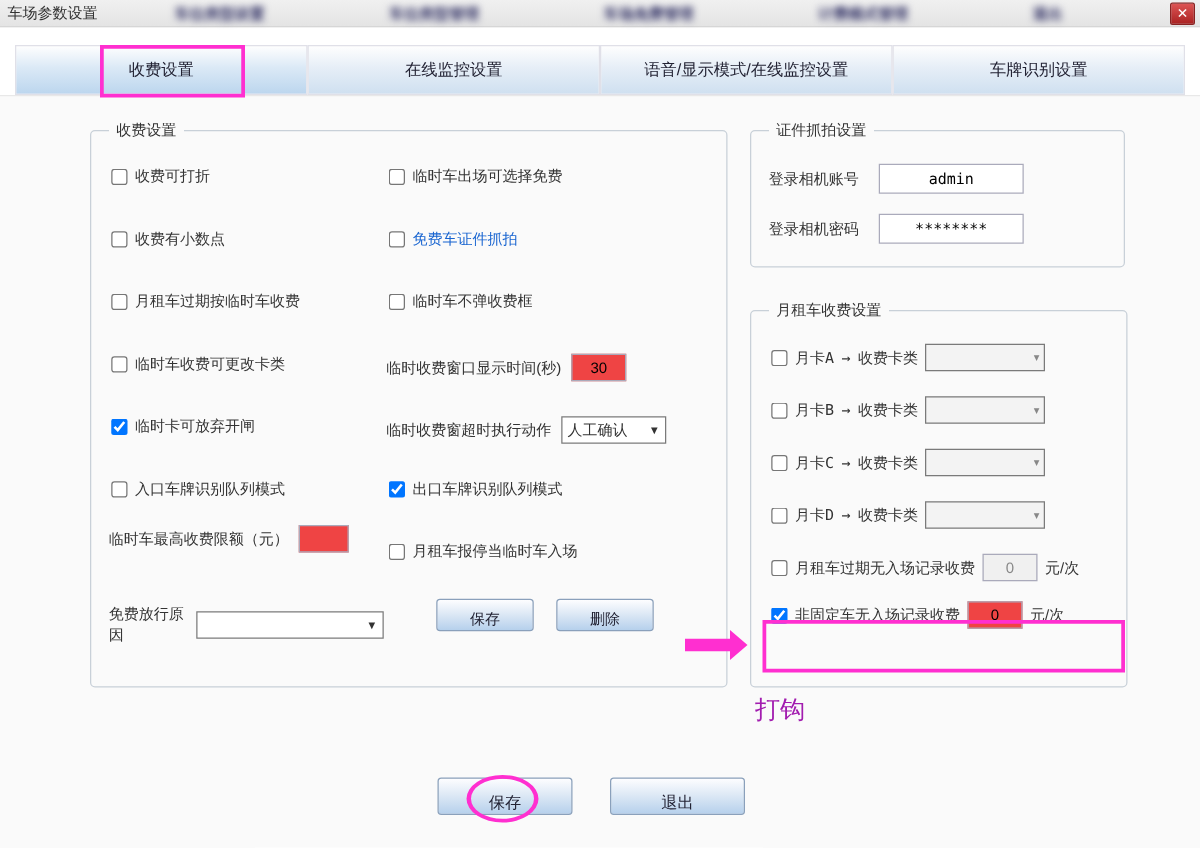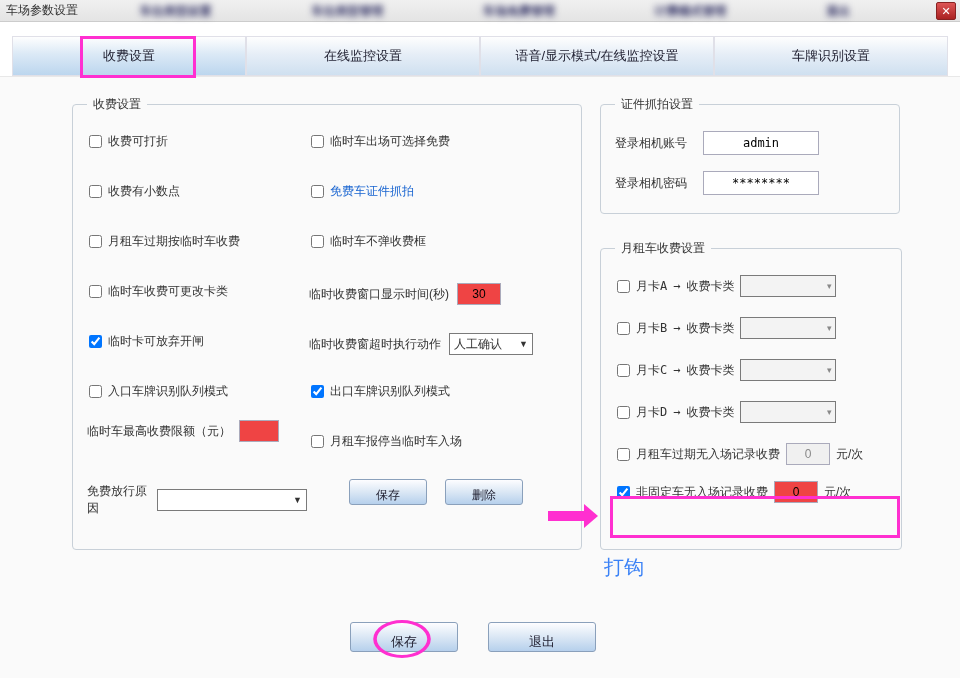--- a/index.html
+++ b/index.html
@@ -113,21 +113,21 @@
   display: flex; align-items: center;
 }
 .pink-arrow::before { content: ""; }
 .pink-arrow-shape {
   width: 36px; height: 10px; background: #ff2fd0;
 }
 .pink-arrow-head {
   width: 0; height: 0; border-top: 12px solid transparent; border-bottom: 12px solid transparent;
   border-left: 14px solid #ff2fd0;
 }
-.pink-text { position: absolute; top: 554px; left: 604px; color: #3b82f6; font-size: 20px; font-weight: 500; }
+.pink-text { position: absolute; top: 554px; left: 604px; color: #a21caf; font-size: 20px; font-weight: 500; }
 .hp-save { position: absolute; top: 620px; left: 378px; width: 48px; height: 38px; border: 3px solid #ff2fd0; border-radius: 50%; transform: scaleX(1.2); pointer-events: none; }
 .footer-btns { position: absolute; top: 622px; left: 350px; display: flex; gap: 30px; }
 </style>
 </head>
 <body>
 
 <div class="window">
   <div class="titlebar">
     <span>车场参数设置</span>
     <div class="blur-row">

